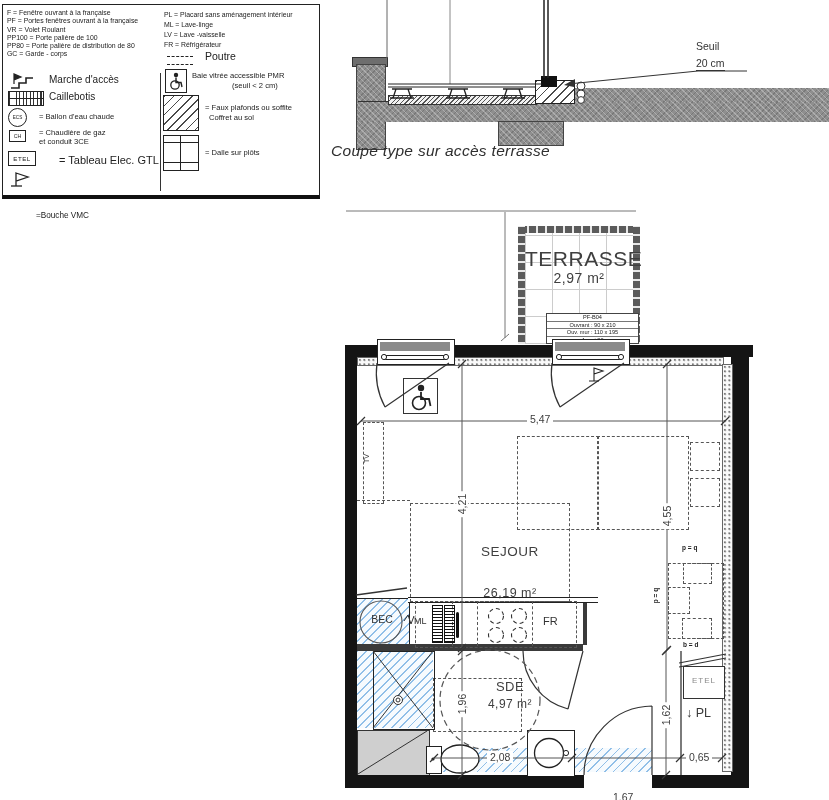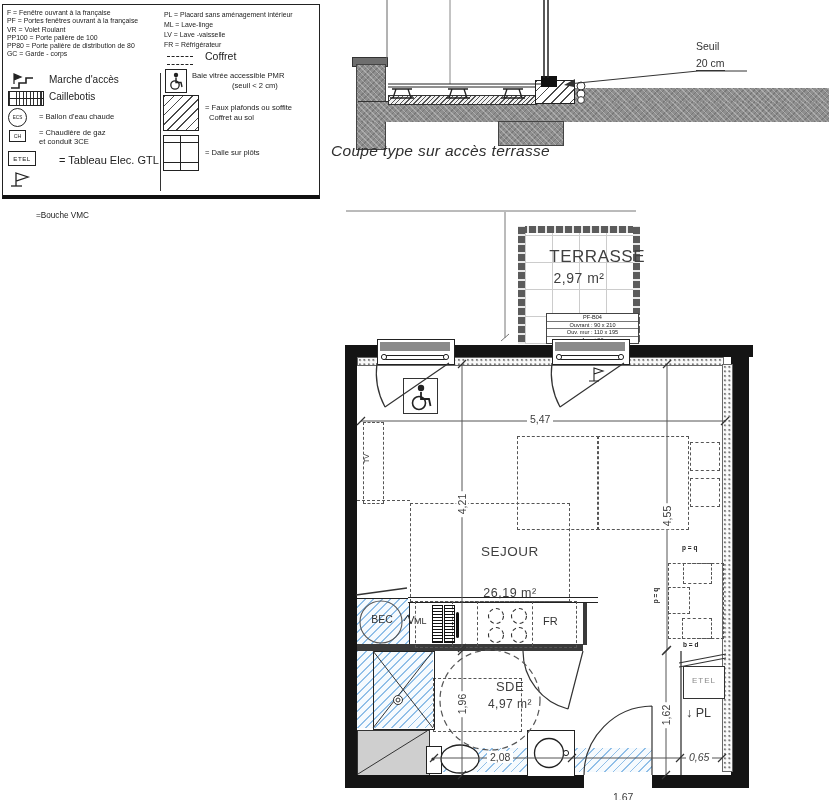--- a/index.html
+++ b/index.html
@@ -69,21 +69,21 @@
     <div class="abs tinybox" style="left:5px;top:146px;width:26px;height:13px;font-size:6.2px;letter-spacing:.5px;">ETEL</div>
     <div class="abs lgd-m" style="left:56px;top:149px;font-size:11px;">= Tableau Elec. GTL</div>
 
     <svg width="26" height="20" style="left:5px;top:165px;">
       <path d="M8,3 V16 M8,3 L20,7 L8,11 Z" stroke="#222" stroke-width="1.3" fill="#fff"></path>
       <path d="M3,16 H14" stroke="#222" stroke-width="1.3"></path>
     </svg>
     <div class="abs lgd-m" style="left:33px;top:170px;font-size:8.2px;margin-top:36px;">=Bouche VMC</div>
 
     <div class="abs" style="left:164px;top:51px;width:26px;height:7px;border-top:1.6px dashed #222;border-bottom:1.6px dashed #222;"></div>
-    <div class="abs" style="left:202px;top:45px;font-size:10.5px;color:#222;">Coffret</div>
+    <div class="abs" style="left:202px;top:45px;font-size:10.5px;color:#222;">Poutre</div>
 
     <div class="abs" style="left:162px;top:64px;width:20px;height:22px;border:1.6px solid #222;">
       <svg width="20" height="22" style="left:0;top:0;">
         <circle cx="10" cy="5" r="2.2" fill="#222"></circle>
         <path d="M10,7.5 V12.5 H15 L16,17" stroke="#222" stroke-width="1.4" fill="none"></path>
         <circle cx="9" cy="15" r="4.2" stroke="#222" stroke-width="1.3" fill="none"></circle>
       </svg>
     </div>
     <div class="abs lgd-m" style="left:189px;top:66px;">Baie vitrée accessible PMR</div>
     <div class="abs lgd-m" style="left:189px;top:76px;margin-left:40px;">(seuil &lt; 2 cm)</div>
@@ -130,21 +130,21 @@
     <div class="abs nowrap" style="left:696px;top:40px;font-size:10.5px;color:#333;">Seuil</div>
     <div class="abs nowrap" style="left:696px;top:57px;font-size:10.5px;color:#333;border-bottom:1px solid #333;padding-bottom:1px;">20 cm</div>
     <div class="abs nowrap" style="left:331px;top:142px;font-size:15.5px;font-style:italic;color:#2f2f2f;letter-spacing:.3px;">Coupe type sur accès terrasse</div>
   </div>
 
   <div>
     <div class="abs gc gc-h" style="left:518px;top:226px;width:122px;height:7px;"></div>
     <div class="abs gc gc-v" style="left:518px;top:226px;width:7px;height:118px;"></div>
     <div class="abs gc gc-v" style="left:633px;top:226px;width:7px;height:118px;"></div>
     <div class="abs tgrid" style="left:525px;top:233px;width:108px;height:111px;"></div>
-    <div class="abs roomname nowrap" style="left:525px;top:247px;width:120px;text-align:right;font-size:17px;">TERRASSE</div>
+    <div class="abs roomname nowrap" style="left:525px;top:247px;width:120px;text-align:left;font-size:21px;">TERRASSE</div>
     <div class="abs roomname nowrap" style="left:525px;top:270px;width:108px;text-align:center;font-size:14px;">2,97 m²</div>
     <div class="abs" style="left:546px;top:313px;width:91px;background:#fff;border:1px solid #444;font-size:5.6px;line-height:6.6px;text-align:center;color:#222;">
       <div style="border-bottom:1px solid #777;">PF-B04</div>
       <div style="border-bottom:1px solid #777;">Ouvrant :  90 x 210</div>
       <div style="border-bottom:1px solid #777;">Ouv. mur :  110 x 195</div>
       <div>Appui  20</div>
     </div>
   </div>
 
   <div class="abs bluehatch" style="left:373px;top:748px;width:279px;height:24px;"></div>
@@ -294,15 +294,15 @@
   <div class="abs vdim nowrap" style="left:648px;top:592px;font-size:6.5px;font-weight:bold;color:#222;">p = q</div>
   <div class="abs nowrap" style="left:683px;top:641px;font-size:6.5px;font-weight:bold;color:#222;">b = d</div>
 
   <div class="abs dim" style="left:527px;top:413px;">5,47</div>
   <div class="abs dim vdim" style="left:449px;top:498px;">4,21</div>
   <div class="abs dim vdim" style="left:654px;top:510px;">4,55</div>
   <div class="abs dim vdim" style="left:449px;top:698px;">1,96</div>
   <div class="abs dim vdim" style="left:653px;top:709px;">1,62</div>
   <div class="abs dim" style="left:487px;top:751px;">2,08</div>
   <div class="abs dim" style="left:610px;top:751px;margin-top:40px;">1,67</div>
-  <div class="abs dim" style="left:686px;top:751px;font-style:italic;">0,65</div>
+  <div class="abs dim" style="left:686px;top:751px;">0,65</div>
 
 </div>
 
 </body></html>

